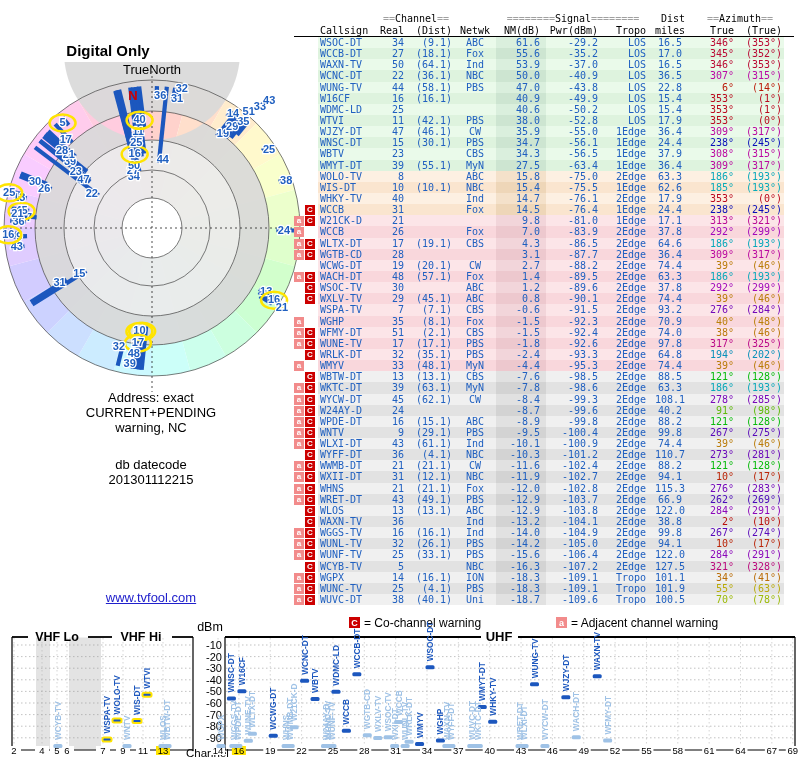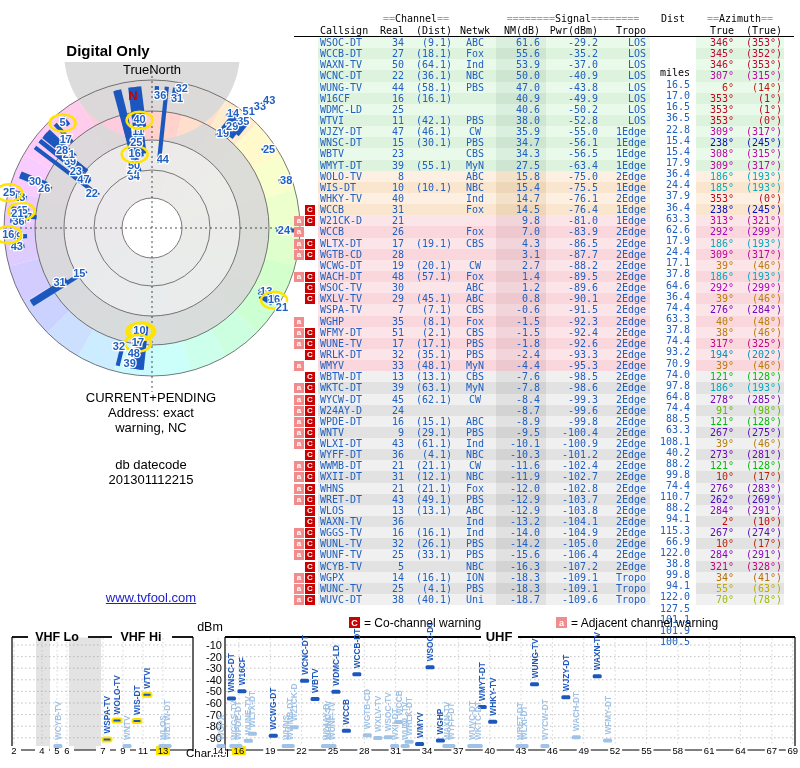--- a/index.html
+++ b/index.html
@@ -23,21 +23,21 @@
   .hrow{height:11.5px;line-height:11.5px;}
   .c{box-sizing:border-box;flex:none;}
   .c-badge{width:24px;}
   .c-call{width:60px;text-align:left;padding-left:2px;}
   .c-real{width:26px;text-align:right;}
   .c-virt{width:50px;text-align:right;padding-right:2px;}
   .c-net{width:42px;text-align:center;}
   .c-nm{width:50px;text-align:right;padding-right:6px;}
   .c-pwr{width:58px;text-align:right;padding-right:6px;}
   .c-path{width:46px;text-align:right;padding-right:4px;}
-  .c-miles{width:46px;text-align:right;padding-right:6px;margin-top:42px;}
+  .c-miles{width:46px;text-align:center;padding-right:6px;}
   .c-true{width:38px;text-align:right;}
   .c-magn{width:50px;text-align:right;padding-right:2px;}
   .blue{color:#2060c0;}
   .gray-eq{color:#a0a0a0;}
   .hdr2{border-bottom:1px solid #000;}
   .badge{display:inline-block;width:10px;height:10px;margin-top:1px;margin-right:1px;
     font-size:8px;font-weight:bold;color:#fff;text-align:center;line-height:10px;
     font-family:"Liberation Sans",sans-serif;vertical-align:top;}
   #bottom-svg{left:0;top:610px;}
   svg text{font-family:"Liberation Sans",sans-serif;}
@@ -192,22 +192,22 @@
     <ellipse cx="62.549245029685004" cy="60.98314680077068" rx="13" ry="8.5" fill="none" stroke="#ffe400" stroke-width="2.5"></ellipse>
     <text x="62.549245029685004" y="63.98314680077068" text-anchor="middle" font-size="11" font-weight="bold" fill="#2060c0" stroke="#fff" stroke-width="2.5" paint-order="stroke">5</text>
     <text x="233.06734152799714" y="55.14994311614535" text-anchor="middle" font-size="11" font-weight="bold" fill="#2060c0" stroke="#fff" stroke-width="2.5" paint-order="stroke">14</text>
     <text x="269.08057313394005" y="90.54004725125691" text-anchor="middle" font-size="11" font-weight="bold" fill="#2060c0" stroke="#fff" stroke-width="2.5" paint-order="stroke">25</text>
     <text x="286.1772433835958" y="122.4737701358377" text-anchor="middle" font-size="11" font-weight="bold" fill="#2060c0" stroke="#fff" stroke-width="2.5" paint-order="stroke">38</text>
     <text x="152" y="12" text-anchor="middle" font-size="13" fill="#000">TrueNorth</text>
     <text x="133" y="38" text-anchor="middle" font-size="13" font-weight="bold" fill="#cc0000">N</text>
   </svg>
 
 <div class="abs" id="search-block">
+  <div class="search-line">Address: exact</div>
   <div class="search-line">CURRENT+PENDING</div>
-  <div class="search-line">Address: exact</div>
   <div class="search-line">warning, NC</div>
   <div id="db-block">
     <div class="search-line">db datecode</div>
     <div class="search-line">201301112215</div>
   </div>
 </div>
 
 <div class="abs" id="site-link">
   <a>www.tvfool.com</a>
 </div>

